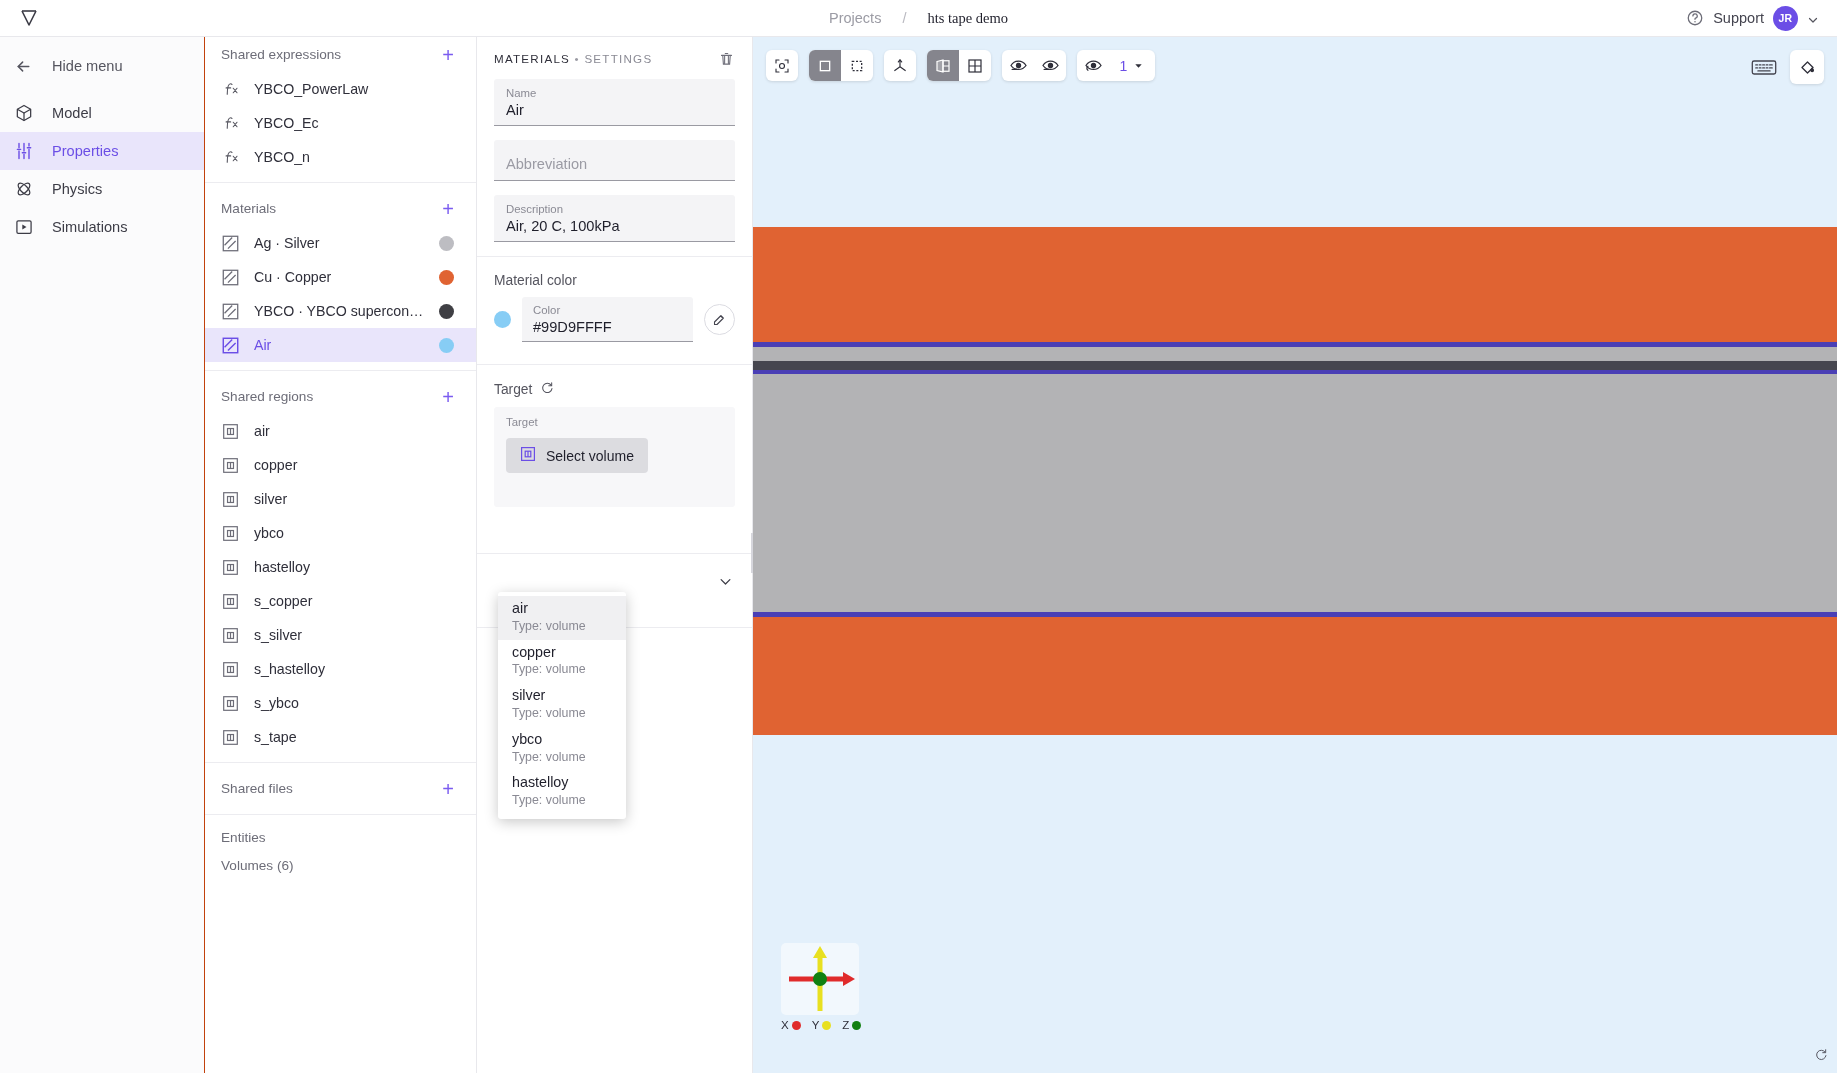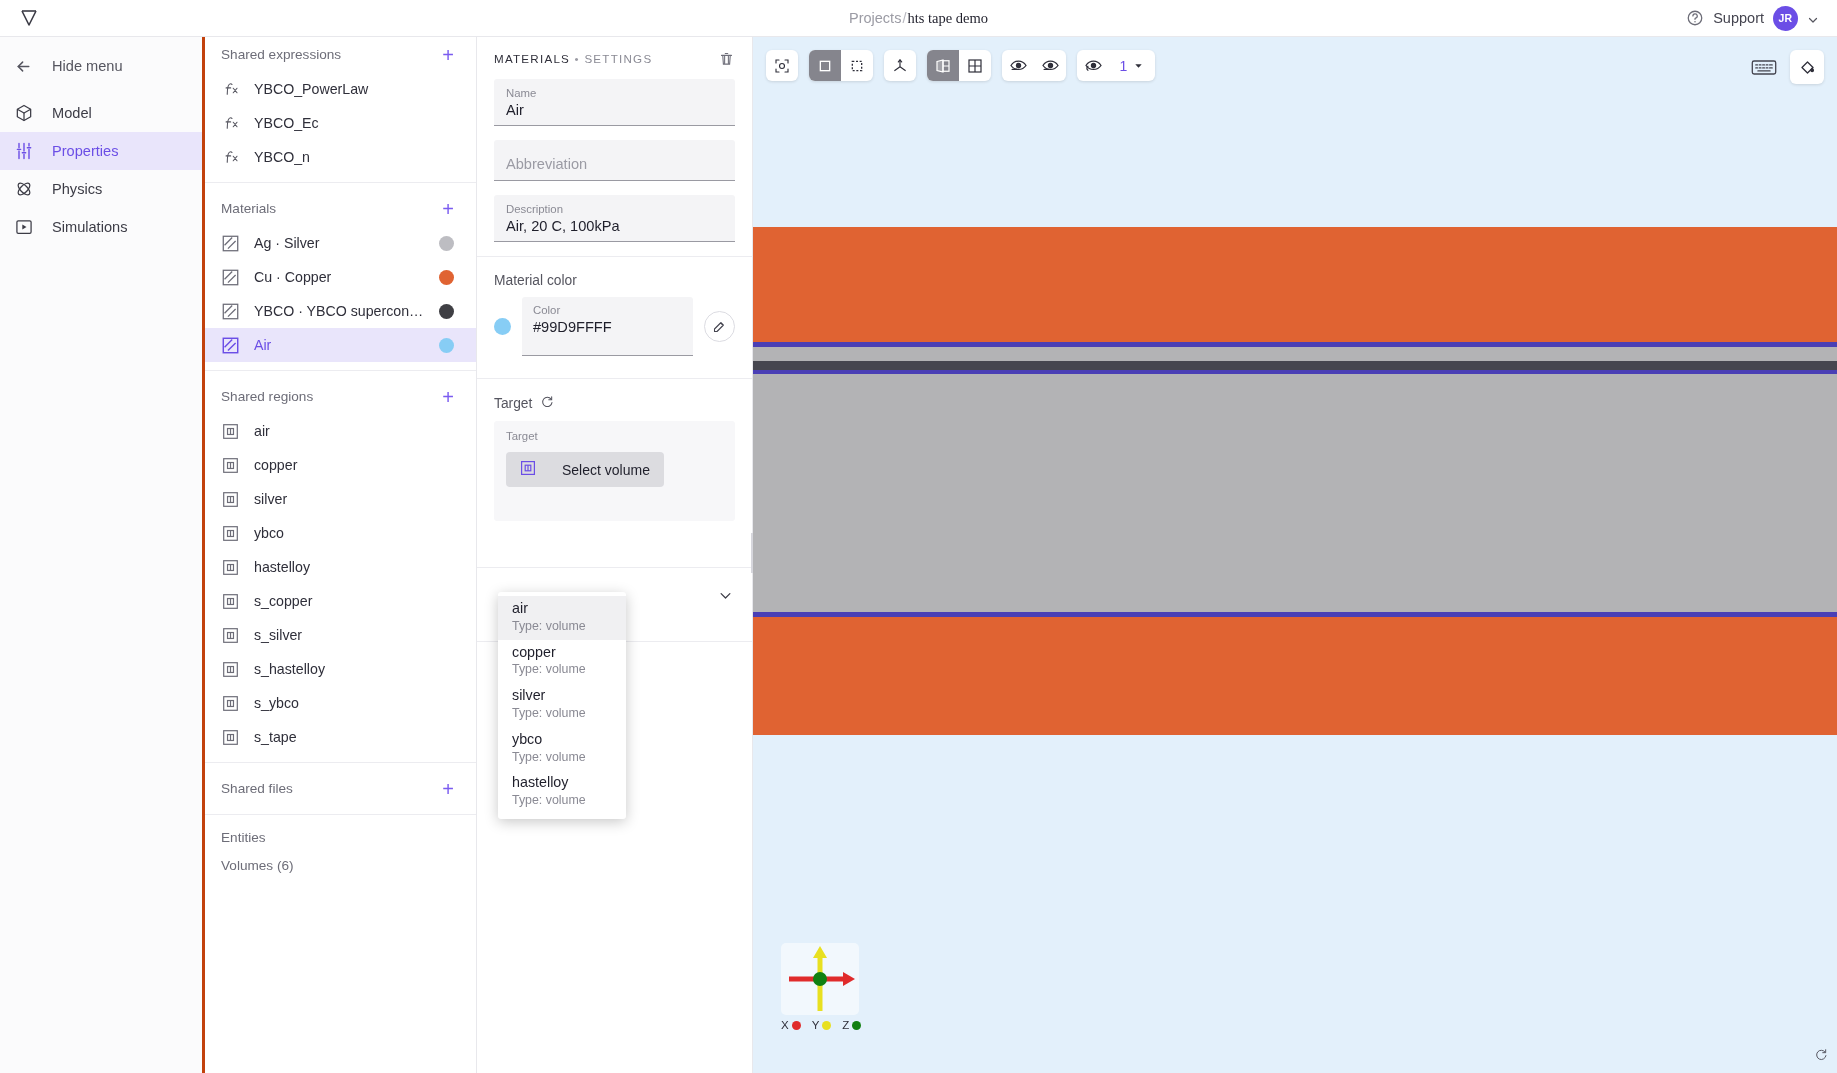--- a/index.html
+++ b/index.html
@@ -13,21 +13,21 @@
   
   .topbar {
     height: 37px; min-height: 37px; background: #fff;
     display: flex; align-items: center; position: relative;
     border-bottom: 1px solid #e8e8ec;
   }
   .logo-wrap { width: 58px; display: flex; align-items: center; justify-content: center; }
   .logo-wrap svg { display: block; }
   .breadcrumb {
     position: absolute; left: 0; right: 0; top: 0; bottom: 0;
-    display: flex; align-items: center; justify-content: center; gap: 1px;
+    display: flex; align-items: center; justify-content: center; gap: 21px;
     font-size: 14.5px; pointer-events: none;
   }
   .breadcrumb > * { pointer-events: auto; }
   .bc-projects { color: #9b9ba4; }
   .bc-sep { color: #b9b9c0; }
   .bc-current { color: #1f1f2b; font-family: Liberation Serif, serif; }
   .topbar-right {
     margin-left: auto; display: flex; align-items: center; gap: 9px;
     padding-right: 18px; height: 100%;
   }
@@ -39,21 +39,21 @@
     display: flex; align-items: center; justify-content: center; letter-spacing: .2px;
   }
   .chev { width: 12px; height: 12px; color: #55555f; }
 
   
   .body { flex: 1; display: flex; min-height: 0; }
 
   
   .leftnav {
     width: 205px; min-width: 205px; background: #fbfbfc;
-    border-right: 3px solid #c2410c; padding-top: 10px;
+    border-right: 1px solid #c2410c; padding-top: 10px;
   }
   .nav-item {
     display: flex; align-items: center; gap: 18px;
     height: 38px; padding-left: 13px; font-size: 14.6px; color: #3c3c46;
   }
   .nav-item.active { background: #e9e5fb; color: #6b4ee6; }
   .nav-item.hide-menu { color: #55555f; margin-bottom: 9px; }
   .nav-ico { width: 21px; height: 21px; display: flex; align-items: center; justify-content: center; flex: none; }
   .nav-ico svg { display: block; }
 
@@ -96,29 +96,29 @@
     border-bottom: 1px solid #9a9aa2; padding: 8px 12px 7px 12px;
     border-radius: 3px 3px 0 0;
   }
   .field-label { font-size: 11.4px; color: #8a8a94; margin-bottom: 3px; }
   .field-value { font-size: 14.6px; color: #1f1f2b; }
   .field-placeholder { font-size: 14.6px; color: #9b9ba4; padding: 8px 0 1px 0; }
   .sec-title { font-size: 13.8px; color: #55555f; padding: 10px 17px 9px 17px; display: flex; align-items: center; gap: 8px; }
   .hr { height: 1px; background: #ececf0; margin: 4px 0 6px 0; }
   .color-row { display: flex; align-items: center; gap: 11px; padding: 0 17px; }
   .color-dot { width: 17px; height: 17px; border-radius: 50%; flex: none; }
-  .color-field { flex: 1; background: #f4f4f6; border-bottom: 1px solid #9a9aa2; padding: 7px 11px 20px 11px; border-radius: 3px 3px 0 0; }
+  .color-field { flex: 1; background: #f4f4f6; border-bottom: 1px solid #9a9aa2; padding: 7px 11px 6px 11px; border-radius: 3px 3px 0 0; }
   .edit-btn {
     width: 31px; height: 31px; border-radius: 50%; border: 1px solid #dcdce2;
     background: #fff; display: flex; align-items: center; justify-content: center; flex: none;
   }
   .target-box { margin: 0 17px; background: #f7f7f9; border-radius: 3px; padding: 9px 12px 16px 12px; min-height: 100px; }
   .target-sub { font-size: 11.4px; color: #8a8a94; margin-bottom: 10px; }
   .select-volume {
-    display: inline-flex; align-items: center; gap: 26px;
+    display: inline-flex; align-items: center; gap: 10px;
     background: #dcdce0; border-radius: 4px; padding: 8px 14px;
     font-size: 14px; color: #1f1f2b; position: relative; z-index: 5;
   }
   .dropdown {
     position: absolute; left: 21px; top: 555px; width: 128px;
     background: #fff; border-radius: 3px; z-index: 40;
     box-shadow: 0 3px 14px rgba(0,0,0,.22); padding: 4px 0 5px 0;
   }
   .dd-item { padding: 4px 14px 5px 14px; }
   .dd-item.hl { background: #f0f0f2; }

